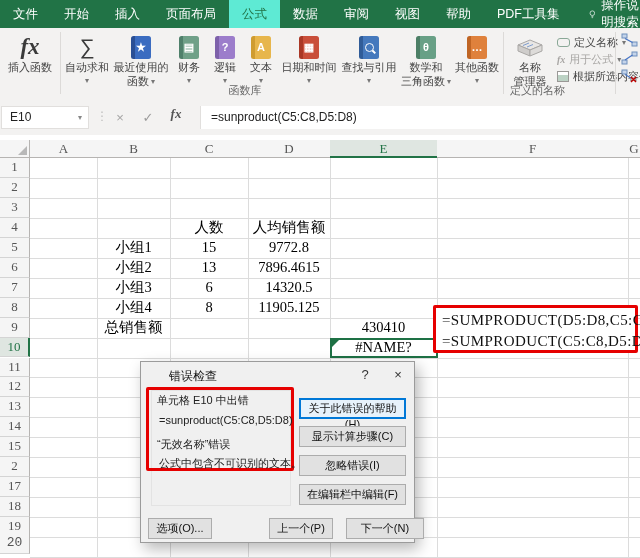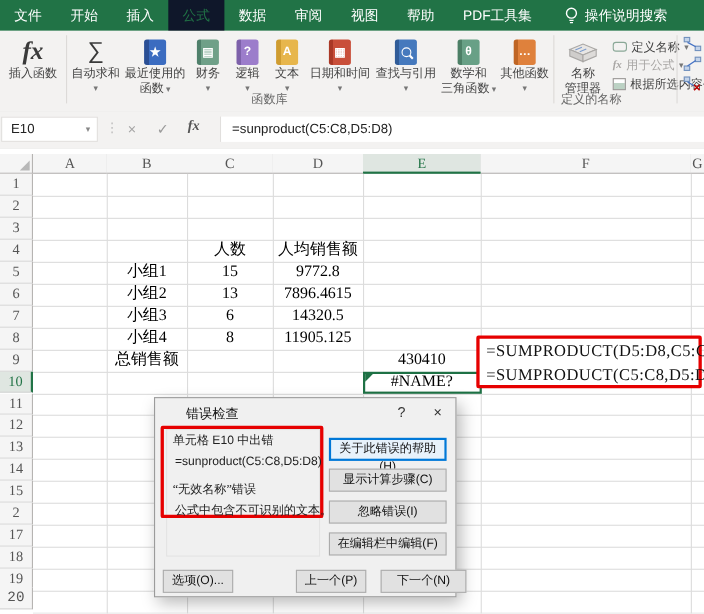--- a/index.html
+++ b/index.html
@@ -3,21 +3,21 @@
 <meta charset="utf-8">
 <style>
   html,body{margin:0;padding:0;background:#fff;}
   .screen{position:relative;width:640px;height:558px;overflow:hidden;
           font-family:"Liberation Sans",sans-serif;background:#fff;}
 
   
   .titlebar{position:absolute;top:0;left:0;right:0;height:28px;background:#217346;
             display:flex;align-items:stretch;}
   .tab{padding:0 13px;line-height:28px;font-size:12.5px;color:#fff;cursor:default;white-space:nowrap;}
-  .tab.sel{background:#0f172a;color:#217346;}
+  .tab.sel{background:#5eead4;color:#217346;}
   .tellme{display:flex;align-items:center;margin-left:16px;color:#fff;font-size:12.5px;gap:6px;}
 
   
   .ribbon{position:absolute;top:28px;left:0;right:0;height:73px;background:#f3f2f1;
           border-bottom:1px solid #d2d0ce;}
   .ritems{position:absolute;top:2px;left:2px;display:flex;align-items:flex-start;}
   .rbtn{display:flex;flex-direction:column;align-items:center;padding:3px 1px 0;}
   .ricon{height:28px;display:flex;align-items:center;justify-content:center;}
   .fxbig{font:italic 700 23px "Liberation Serif",serif;color:#3a3a3a;}
   .sigma{font-size:21px;color:#3a3a3a;}
@@ -100,20 +100,21 @@
 </head>
 <body>
 
 <div class="screen">
 
   <div class="titlebar">
     <div id="tabs" style="display:flex;">
         <div class="tab">文件</div>
         <div class="tab">开始</div>
         <div class="tab">插入</div>
+        <div class="tab">页面布局</div>
         <div class="tab sel">公式</div>
         <div class="tab">数据</div>
         <div class="tab">审阅</div>
         <div class="tab">视图</div>
         <div class="tab">帮助</div>
         <div class="tab">PDF工具集</div>
       </div>
     <div class="tellme">
       <svg width="13" height="17" viewBox="0 0 13 17">
         <circle cx="6.5" cy="6" r="4.5" fill="none" stroke="#fff" stroke-width="1.3"></circle>
@@ -378,21 +379,21 @@
 
   <div class="dlg">
     <div class="dlg-title">错误检查</div>
     <div class="dlg-sys" style="left:212px;">?</div>
     <div class="dlg-sys" style="left:245px;">×</div>
     <div class="dlg-panel"></div>
     <div class="redbox" style="left:5px;top:25px;width:148px;height:84px;"></div>
     <div id="dlg-lines">
         <div class="dlg-line" style="left: 16px; top: 31px;">单元格 E10 中出错</div>
         <div class="dlg-line" style="left: 18px; top: 52px;">=sunproduct(C5:C8,D5:D8)</div>
-        <div class="dlg-line" style="left: 16px; top: 75px; font-family: Liberation Serif, serif;">“无效名称”错误</div>
+        <div class="dlg-line" style="left: 16px; top: 75px;">“无效名称”错误</div>
         <div class="dlg-line" style="left: 18px; top: 94px;">公式中包含不可识别的文本。</div>
       </div>
     <div id="dlg-right">
         <div class="dbtn focus" style="left: 158px; top: 36px; width: 107px;">关于此错误的帮助(H)</div>
         <div class="dbtn" style="left: 158px; top: 64px; width: 107px;">显示计算步骤(C)</div>
         <div class="dbtn" style="left: 158px; top: 93px; width: 107px;">忽略错误(I)</div>
         <div class="dbtn" style="left: 158px; top: 122px; width: 107px;">在编辑栏中编辑(F)</div>
       </div>
     <div id="dlg-bottom">
         <div class="dbtn" style="left: 7px; top: 156px; width: 64px;">选项(O)...</div>

